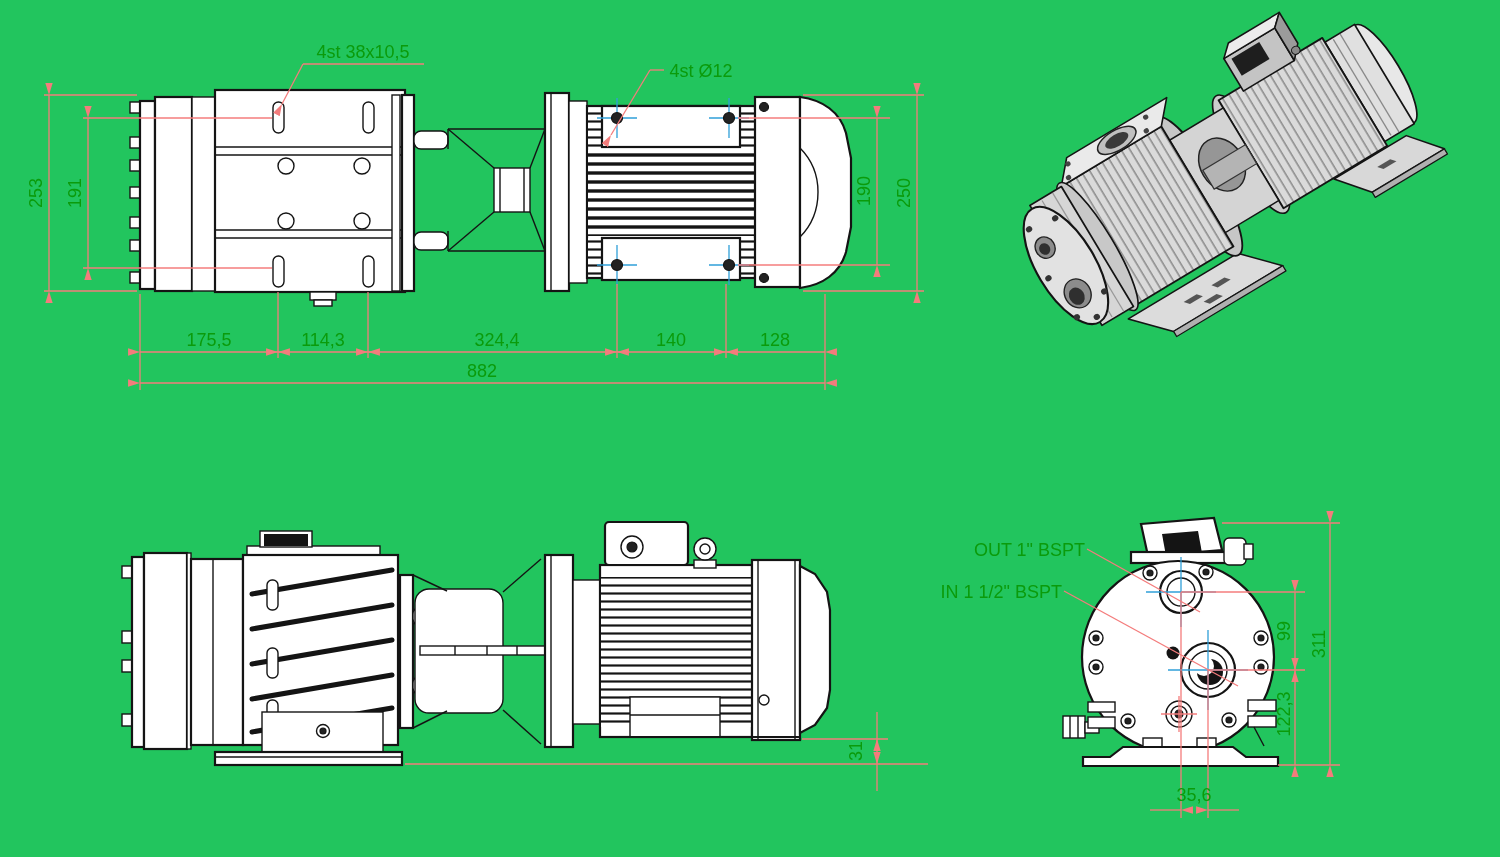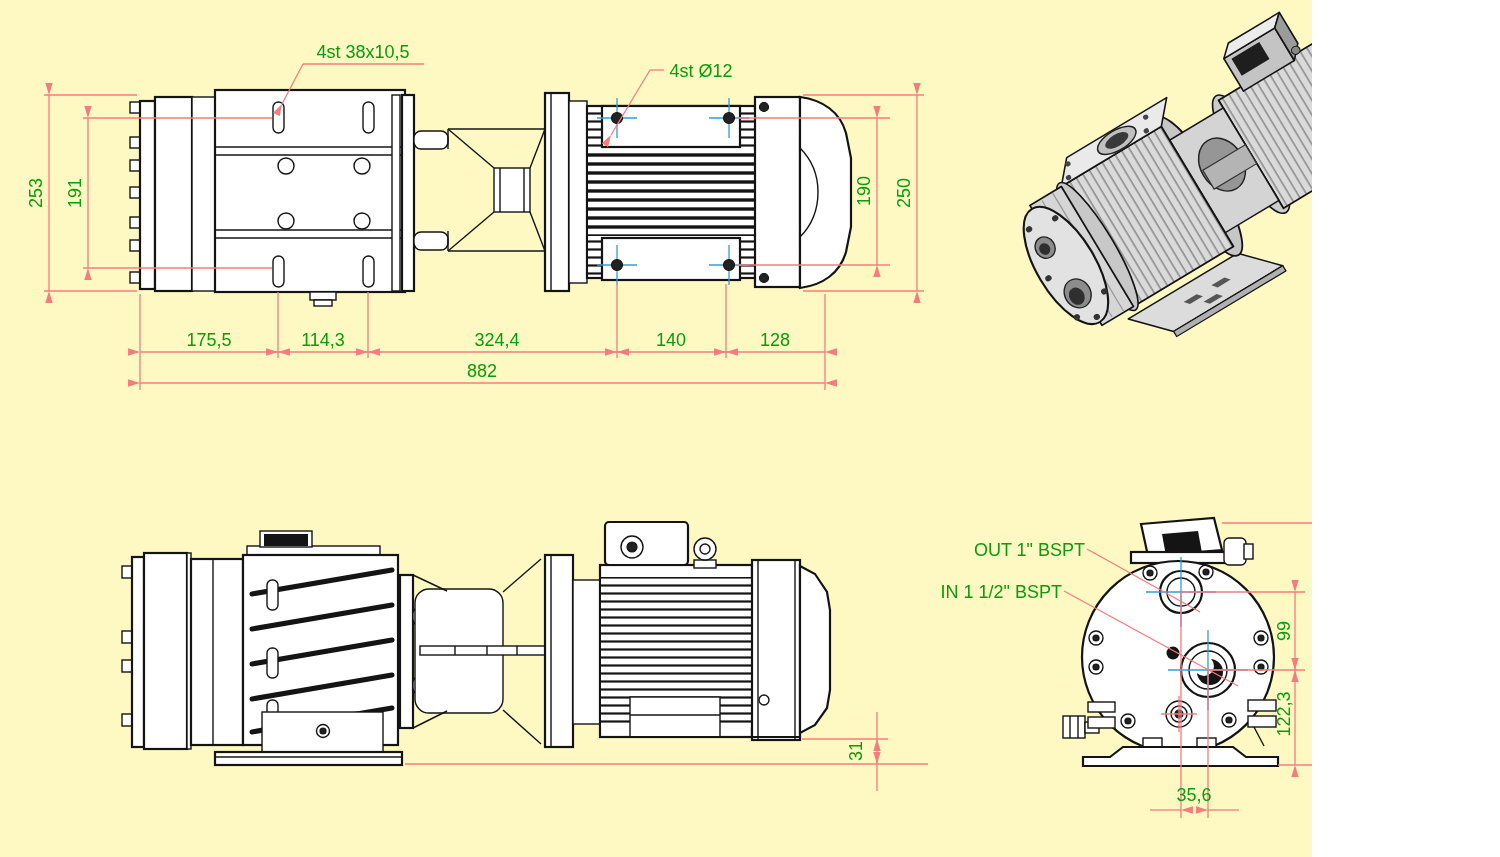--- a/index.html
+++ b/index.html
@@ -1,16 +1,16 @@
 <!DOCTYPE html>
 <html><head>
 <meta charset="utf-8">
 <style>
   html,body{margin:0;padding:0;background:#fff;}
-  #canvas{position:relative;width:1312px;height:857px;background:#fef9c3;overflow:hidden;
+  #canvas{position:relative;width:1500px;height:857px;background:#22c55e;overflow:hidden;
           font-family:"Liberation Sans",sans-serif;}
   svg text{font-family:"Liberation Sans",sans-serif;}
   .bl{stroke:#141414;stroke-width:1.4;fill:none;}
   .bl2{stroke:#141414;stroke-width:2.2;fill:none;}
   .blw{stroke:#141414;stroke-width:1.4;fill:#fff;}
   .blw2{stroke:#141414;stroke-width:2.2;fill:#fff;}
   .dk{fill:#141414;stroke:none;}
   .red{stroke:#f47c7c;stroke-width:1.3;fill:none;}
   .blue{stroke:#2f9fd8;stroke-width:1.3;fill:none;}
   .dim{fill:#0b9b0b;font-size:18px;}

